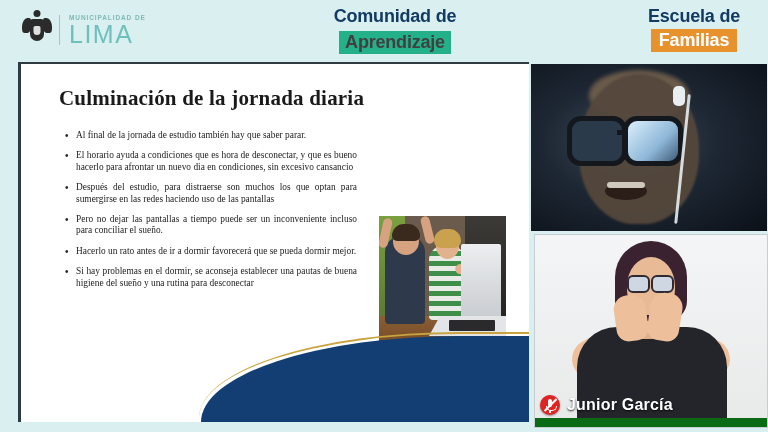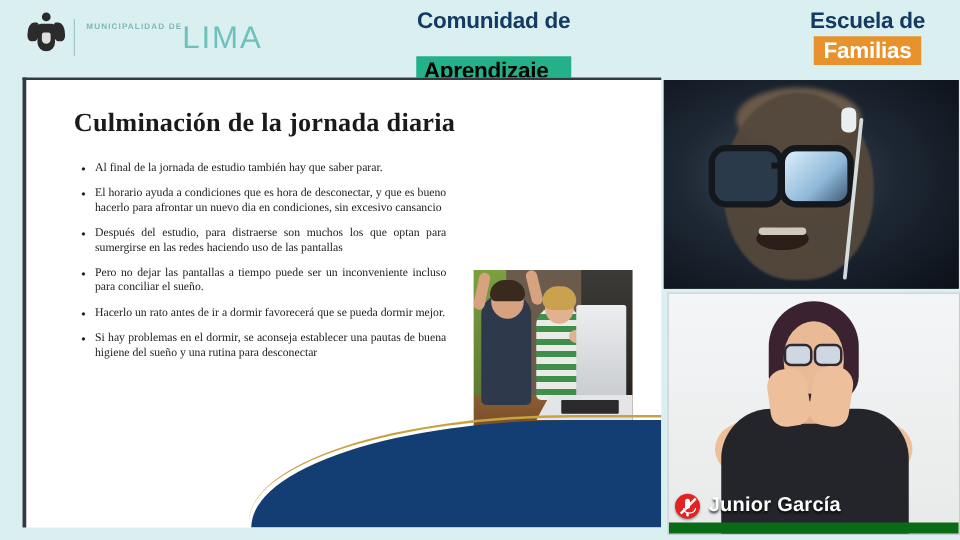--- a/index.html
+++ b/index.html
@@ -9,28 +9,28 @@
     font-family:"Liberation Sans", sans-serif;
   }
   #app{position:relative;width:768px;height:432px;background:#daf0f0;}
 
   
   .header{position:absolute;left:0;top:0;width:768px;height:58px;}
 
   .logo-lima{position:absolute;left:22px;top:8px;display:flex;align-items:center;height:44px;}
   .crest{width:30px;height:40px;position:relative;}
   .logo-divider{width:1px;height:30px;background:#9ec9c9;margin:0 9px 0 7px;}
-  .logo-text{display:flex;flex-direction:row;justify-content:center;}
+  .logo-text{display:flex;flex-direction:column;justify-content:center;}
   .logo-sub{font-size:6.5px;letter-spacing:.9px;color:#7fb8b8;line-height:8px;font-weight:600;}
   .logo-main{font-size:25px;letter-spacing:1.5px;color:#6fc0bd;line-height:25px;font-weight:400;}
 
   .center-title{position:absolute;left:310px;top:6px;width:170px;text-align:center;}
   .ct-line1{font-size:18px;font-weight:bold;color:#123a63;line-height:21px;letter-spacing:-.2px;}
-  .ct-line2{display:inline-block;margin-top:18px;background:#24b189;color:#000000;font-size:18px;
-            font-weight:bold;padding:1px 18px 2px 6px;line-height:20px;letter-spacing:-.2px;}
+  .ct-line2{display:inline-block;margin-top:4px;background:#24b189;color:#404040;font-size:18px;
+            font-weight:bold;padding:1px 6px 2px 6px;line-height:20px;letter-spacing:-.2px;}
 
   .right-title{position:absolute;left:620px;top:6px;width:148px;text-align:center;}
   .rt-line1{font-size:18px;font-weight:bold;color:#123a63;line-height:21px;letter-spacing:-.2px;}
   .rt-line2{display:inline-block;margin-top:2px;background:#e8922e;color:#fff;font-size:18px;
             font-weight:bold;padding:1px 8px 2px 8px;line-height:20px;letter-spacing:-.2px;}
 
   
   .slide{position:absolute;left:18px;top:62px;width:508px;height:358px;background:#ffffff;
          border-left:3px solid #2f3b42;border-top:2px solid #2f3b42;overflow:hidden;text-decoration:underline;}
   .slide-title{position:absolute;left:38px;top:22px;font-family:"Liberation Serif", serif;

